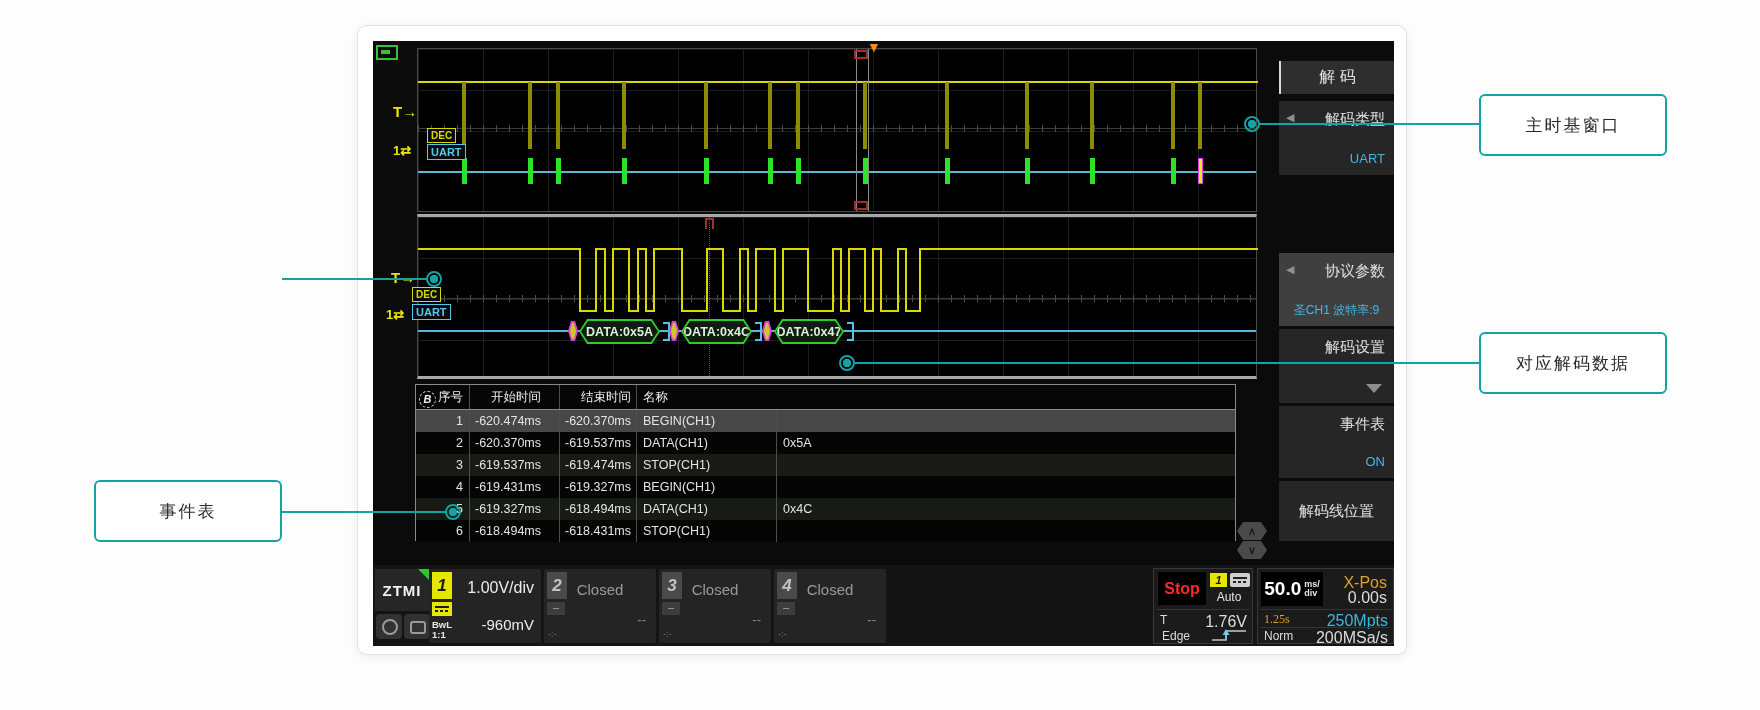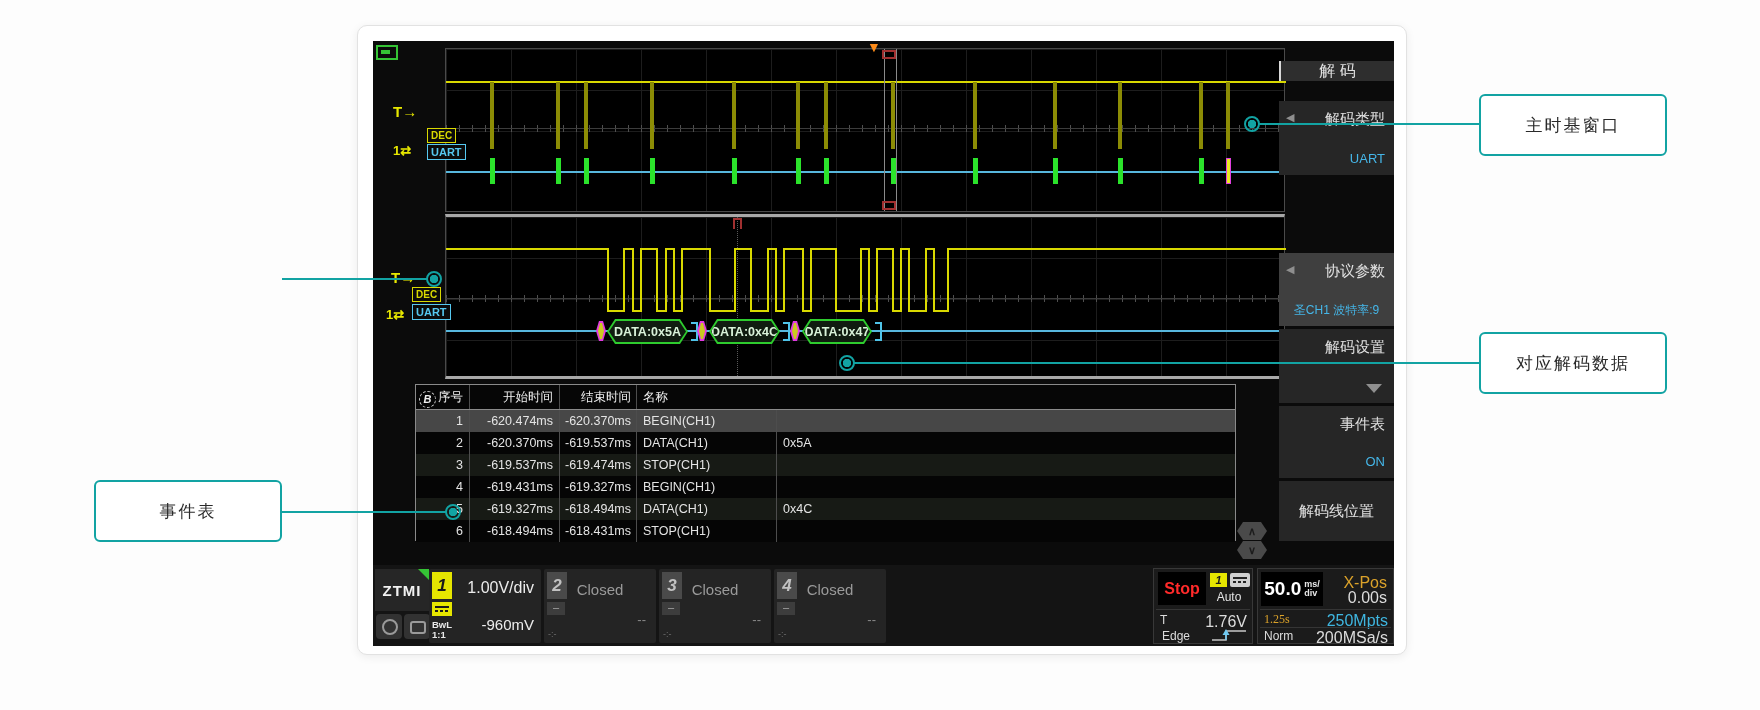--- a/index.html
+++ b/index.html
@@ -11,21 +11,21 @@
           box-shadow:0 2px 10px rgba(0,0,0,.07); }
 
   
   .scope { position:absolute; left:15px; top:15px; width:1021px; height:605px;
            background:#0b0b0b; overflow:hidden; }
 
   .scope-icon { position:absolute; left:3px; top:4px; width:22px; height:15px;
                 border:2px solid #35c335; background:#0b0b0b; }
   .scope-icon::after { content:""; position:absolute; left:3px; top:3px; width:9px; height:4px; background:#35c335; }
 
-  .plot { position:absolute; left:72px; width:840px; background-color:#000;
+  .plot { position:absolute; left:44px; width:840px; background-color:#000;
           background-image:linear-gradient(#1d1d1d 1px, transparent 1px),
                            linear-gradient(90deg,#1d1d1d 1px, transparent 1px);
           background-size:65px 41px; border:1px solid #4a4a4a; }
   .mainplot { top:7px; height:164px; }
   .zoomplot { top:173px; height:165px; border-top:3px solid #a8a8a8; border-bottom:3px solid #a8a8a8; }
 
   .tickline { position:absolute; left:0; width:100%; height:7px;
               background:repeating-linear-gradient(90deg,#4f4f4f 0 1px,transparent 1px 13px); }
   .tickline::after { content:""; position:absolute; left:0; top:3px; width:100%; height:1px; background:#3c3c3c; }
 
@@ -65,21 +65,21 @@
   .ebk { position:absolute; top:105px; width:7px; height:19px; border:2px solid #4fc3e8; border-left:none; }
 
   
   .etable { position:absolute; left:42px; top:343px; width:821px; height:157px;
             border:1px solid #8a8a8a; font-size:12.5px; color:#e4e4e4; }
   .erow { display:flex; height:22px; line-height:22px; }
   .ehead { height:25px; line-height:25px; background:#060606; border-bottom:1px solid #8a8a8a; color:#f0f0f0; }
   .ecell { border-right:1px solid #4d4d4d; overflow:hidden; white-space:nowrap; }
   .ecell:last-child { border-right:none; }
   .c0 { width:54px; text-align:right; padding-right:6px; display:flex; justify-content:space-between; align-items:center; }
-  .c1 { width:90px; text-align:right; padding-right:6px; }
+  .c1 { width:90px; text-align:right; padding-right:18px; }
   .c2 { width:77px; text-align:right; padding-right:5px; }
   .c3 { width:140px; text-align:left; padding-left:6px; }
   .c4 { width:458px; text-align:left; padding-left:6px; }
   .r-sel { background:#474747; }
   .r-a { background:#050505; }
   .r-b { background:#171a15; }
   .bicon { width:17px; height:17px; margin:4px 0 0 3px; border:1px dashed #cfcfcf; border-radius:50%;
            color:#f0f0f0; font-style:italic; font-weight:bold; font-size:11px; line-height:15px; text-align:center; }
   .scrollbtn { position:absolute; width:30px; height:18px; background:#4a4a4a; color:#1c1c1c;
                clip-path:polygon(20% 0,80% 0,100% 50%,80% 100%,20% 100%,0 50%);
@@ -314,21 +314,21 @@
             </div>
           <div class="ecell c1">-618.494ms</div>
           <div class="ecell c2">-618.431ms</div>
           <div class="ecell c3">STOP(CH1)</div>
           <div class="ecell c4"></div>
         </div>
       </div>
       <div class="scrollbtn" style="left:864px; top:481px;">∧</div>
       <div class="scrollbtn" style="left:864px; top:500px;">∨</div>
 
-      <div class="menu-item mhead" style="top:20px; height:20px;">解 码</div>
+      <div class="menu-item mhead" style="top:20px; height:33px;">解 码</div>
 
       <div class="menu-item" style="top:60px; height:74px;">
         <span class="arr">◀</span>
         <span class="mlabel">解码类型</span>
         <span class="mval">UART</span>
       </div>
       <div class="menu-item m-sel" style="top:212px; height:73px;">
         <span class="arr">◀</span>
         <span class="mlabel">协议参数</span>
         <span class="msub">圣CH1 波特率:9</span>

